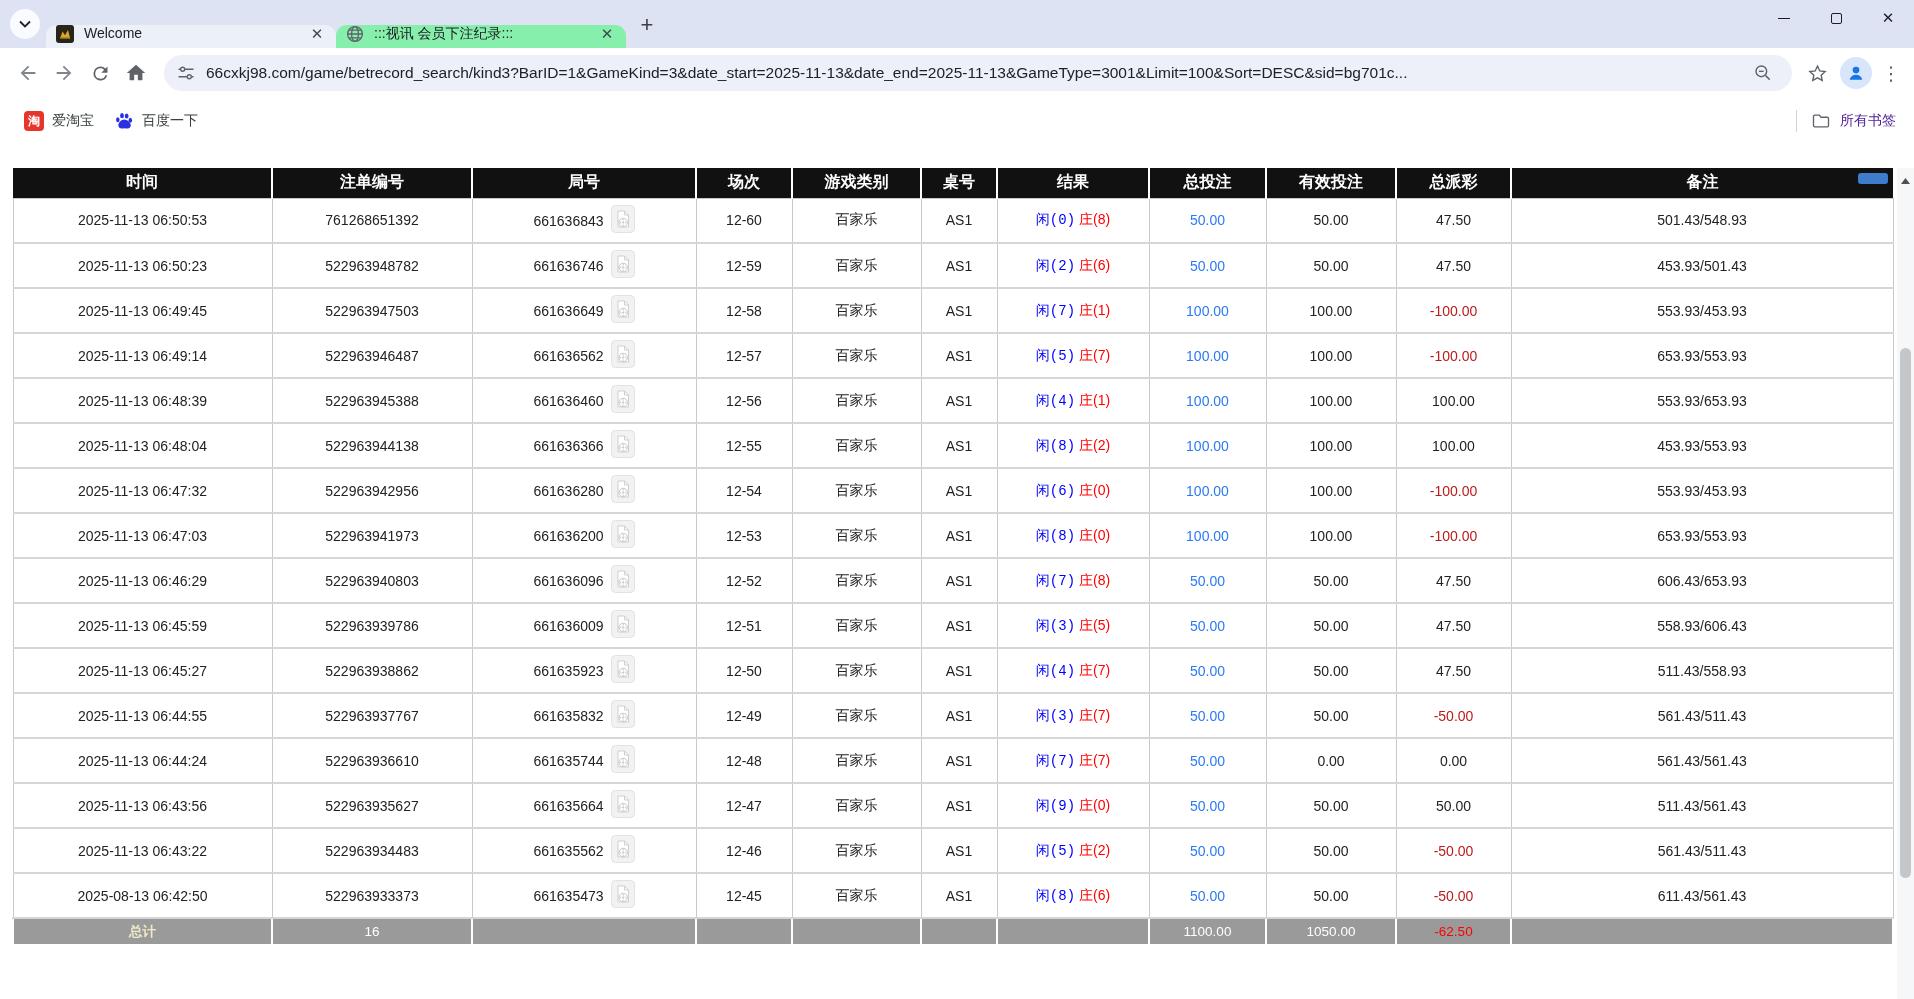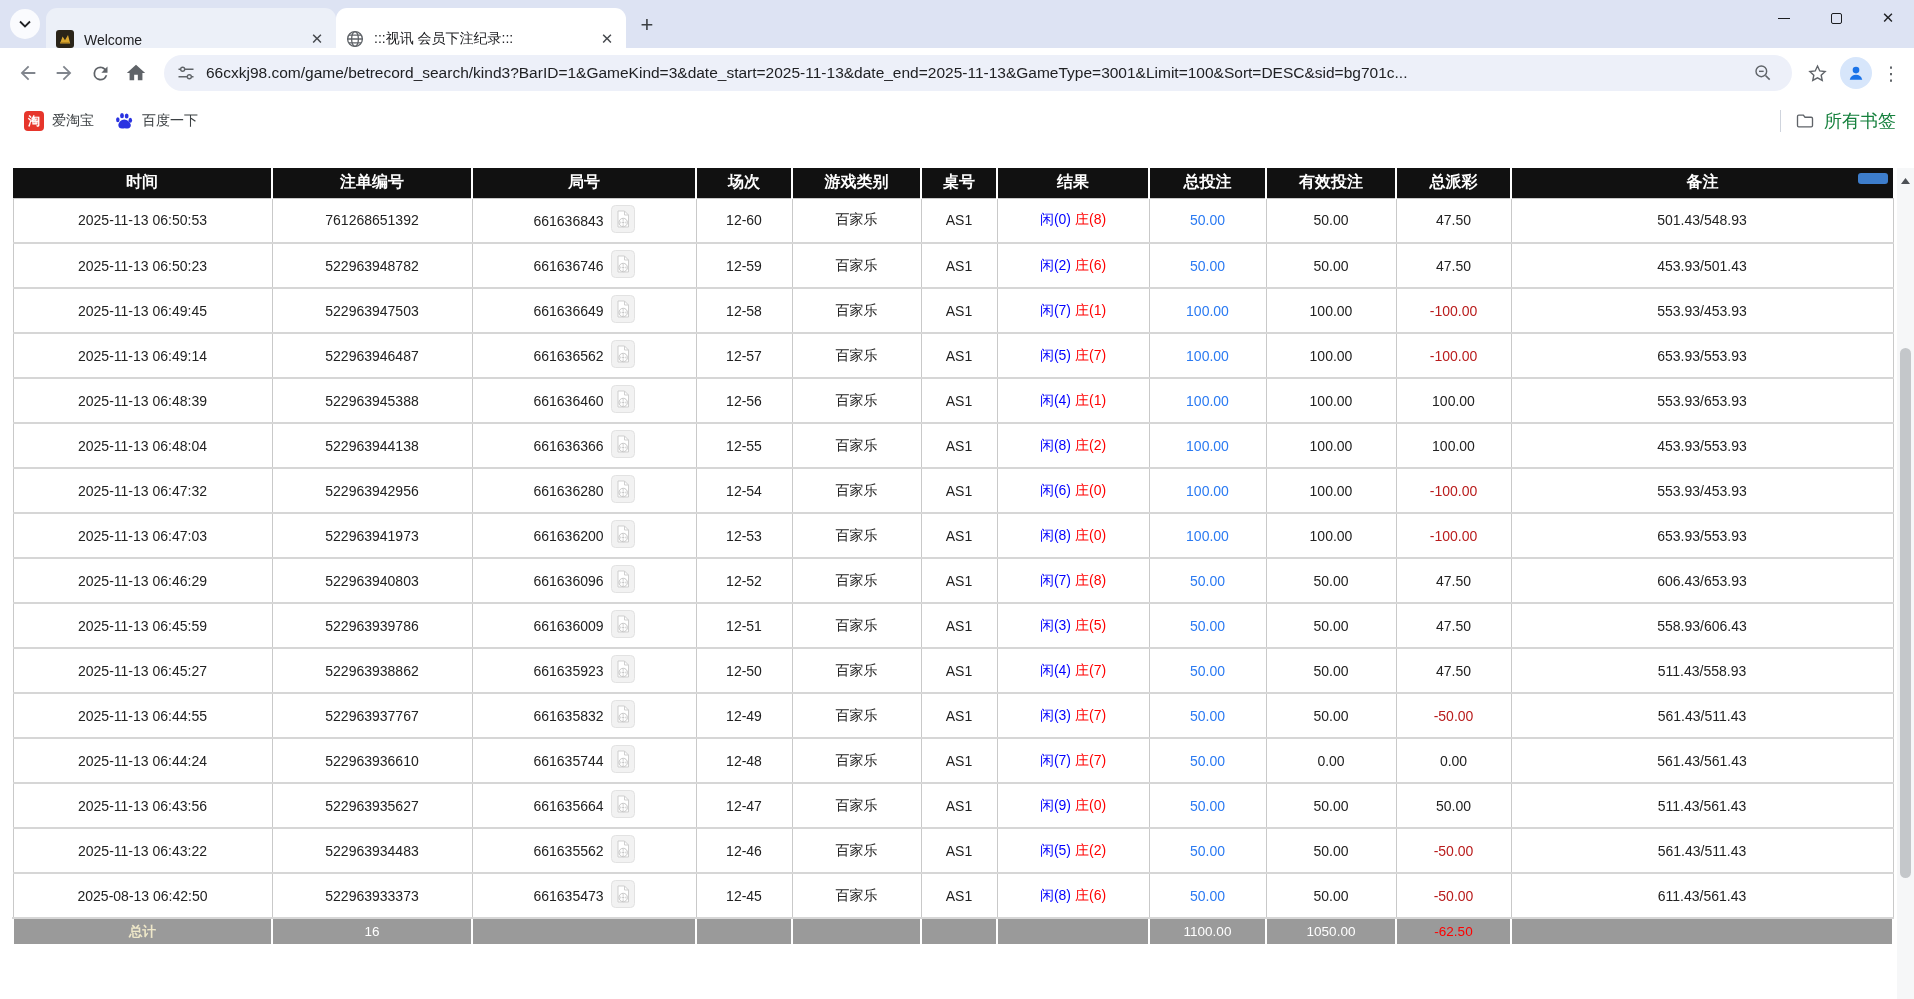--- a/index.html
+++ b/index.html
@@ -3,24 +3,24 @@
 <meta charset="utf-8">
 <style>
   * { margin:0; padding:0; box-sizing:border-box; }
   html,body { width:1914px; height:999px; overflow:hidden; background:#fff;
               font-family:"Liberation Sans", sans-serif; }
 
   
   .tabstrip { height:48px; background:#dde3f3; display:flex; align-items:flex-end; position:relative; }
   .tab-search { width:30px; height:30px; border:none; border-radius:50%; background:rgba(255,255,255,.85);
                 margin:0 6px 9px 10px; display:flex; align-items:center; justify-content:center; cursor:pointer; }
-  .tab { height:40px; width:290px; display:flex; align-items:flex-end; padding:0 10px;
+  .tab { height:23px; width:290px; display:flex; align-items:flex-start; padding:0 10px;
          border-radius:11px 11px 0 0; font-size:14px; color:#202124; position:relative; }
   .tab.inactive { background:rgba(255,255,255,.45); }
-  .tab.active { background:#ffffff; }
+  .tab.active { background:#86efac; }
   .tab .favicon { width:18px; height:18px; margin-right:10px; flex:0 0 auto; }
   .tab-title { flex:1; white-space:nowrap; overflow:hidden; text-overflow:ellipsis; }
   .tab-close { width:18px; height:18px; border-radius:50%; display:flex; align-items:center; justify-content:center;
                font-size:15px; color:#45484d; cursor:pointer; margin-left:8px; }
   .newtab { width:30px; height:30px; border:none; background:transparent; font-size:22px; color:#3c4043;
             margin:0 0 8px 6px; cursor:pointer; line-height:26px; }
   .wincontrols { position:absolute; right:0; top:0; height:36px; display:flex; }
   .winbtn { width:52px; height:36px; display:flex; align-items:center; justify-content:center; cursor:pointer;
             color:#1b1d20; font-size:15px; }
   .winbtn .min-glyph { width:12px; border-bottom:1.4px solid #1b1d20; }
@@ -40,42 +40,42 @@
   .kebab { font-size:19px; color:#5f6368; letter-spacing:0; cursor:pointer; background:none; border:none; width:26px; }
 
   
   .bookmarksbar { height:46px; background:#fff; display:flex; align-items:center; padding:0 14px; }
   .bookmark { display:flex; align-items:center; gap:8px; font-size:14px; color:#3c4043; padding:4px 10px;
               border-radius:8px; cursor:pointer; }
   .tb-ico { width:20px; height:20px; background:#e6352b; border-radius:4px; color:#fff; font-size:12px;
             font-weight:bold; display:flex; align-items:center; justify-content:center; }
   .bm-spacer { flex:1; }
   .bm-divider { width:1px; height:22px; background:#cfd4dd; margin-right:14px; }
-  .allbm { display:flex; align-items:center; gap:9px; font-size:18px; color:#15803d; cursor:pointer; padding-right:4px; }
+  .allbm { display:flex; align-items:center; gap:9px; font-size:14px; color:#4c1d95; cursor:pointer; padding-right:4px; }
 
   
   .content { position:relative; height:855px; background:#fff; }
   .blue-chip { position:absolute; left:1858px; top:5px; width:30px; height:11px; background:#3d7dcb;
                border-radius:3px; cursor:pointer; }
   .scrollbar { position:absolute; right:0; top:0; width:17px; height:855px; background:#f6f7f8; }
   .sb-arrow { width:17px; height:17px; display:flex; align-items:center; justify-content:center; cursor:pointer;
               margin-top:4px; }
   .sb-thumb { position:absolute; left:3px; top:180px; width:11px; height:530px; background:#c4c7ca; border-radius:6px;
               cursor:grab; }
 
   
   table { border-collapse:collapse; table-layout:fixed; width:1880px; margin:24px 0 0 12px; }
   thead th { background:#111; color:#fff; font-size:16px; font-weight:bold; height:30px; border-left:2px solid #fff; }
   thead th:first-child { border-left:none; }
   tbody td { background:#fff; height:45px; border:1px solid #c9c9c9; border-bottom:2px solid #d6d6d6;
              text-align:center; font-size:14px; color:#222; }
   td.round-cell .video-icon { display:inline-block; vertical-align:middle; margin-left:7px; cursor:pointer; }
   td.round-cell .round-no { vertical-align:middle; }
   a.betlink { color:#2a7af2; text-decoration:none; cursor:pointer; }
-  .res-player { color:#0000ff; margin-right:4px; }
+  .res-player { color:#0000ff; margin-right:4px;font-family:Liberation Mono, monospace; }
   .res-banker { color:#ff0000; }
   td.neg { color:#b91c1c; }
   tr.footer td { background:#9a9a9a; border:2px solid #fff; height:27px; color:#fff; font-size:13.5px; }
   tr.footer td.flabel { color:#efe8c9; font-weight:bold; }
   tr.footer td.neg { color:#ff0000; }
 </style>
 </head>
 <body>
 
 <div class="tabstrip">

